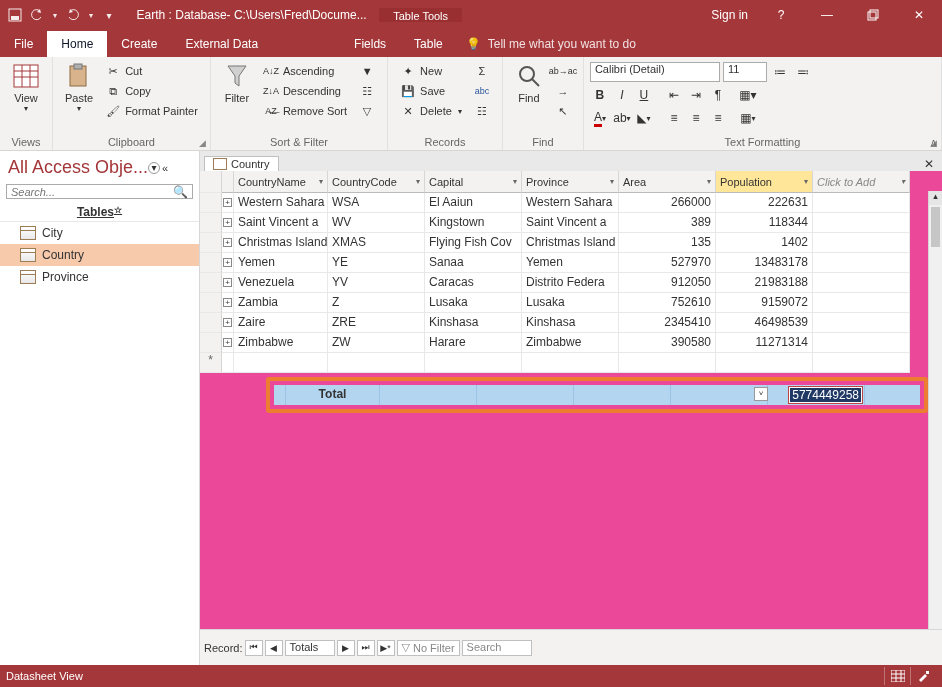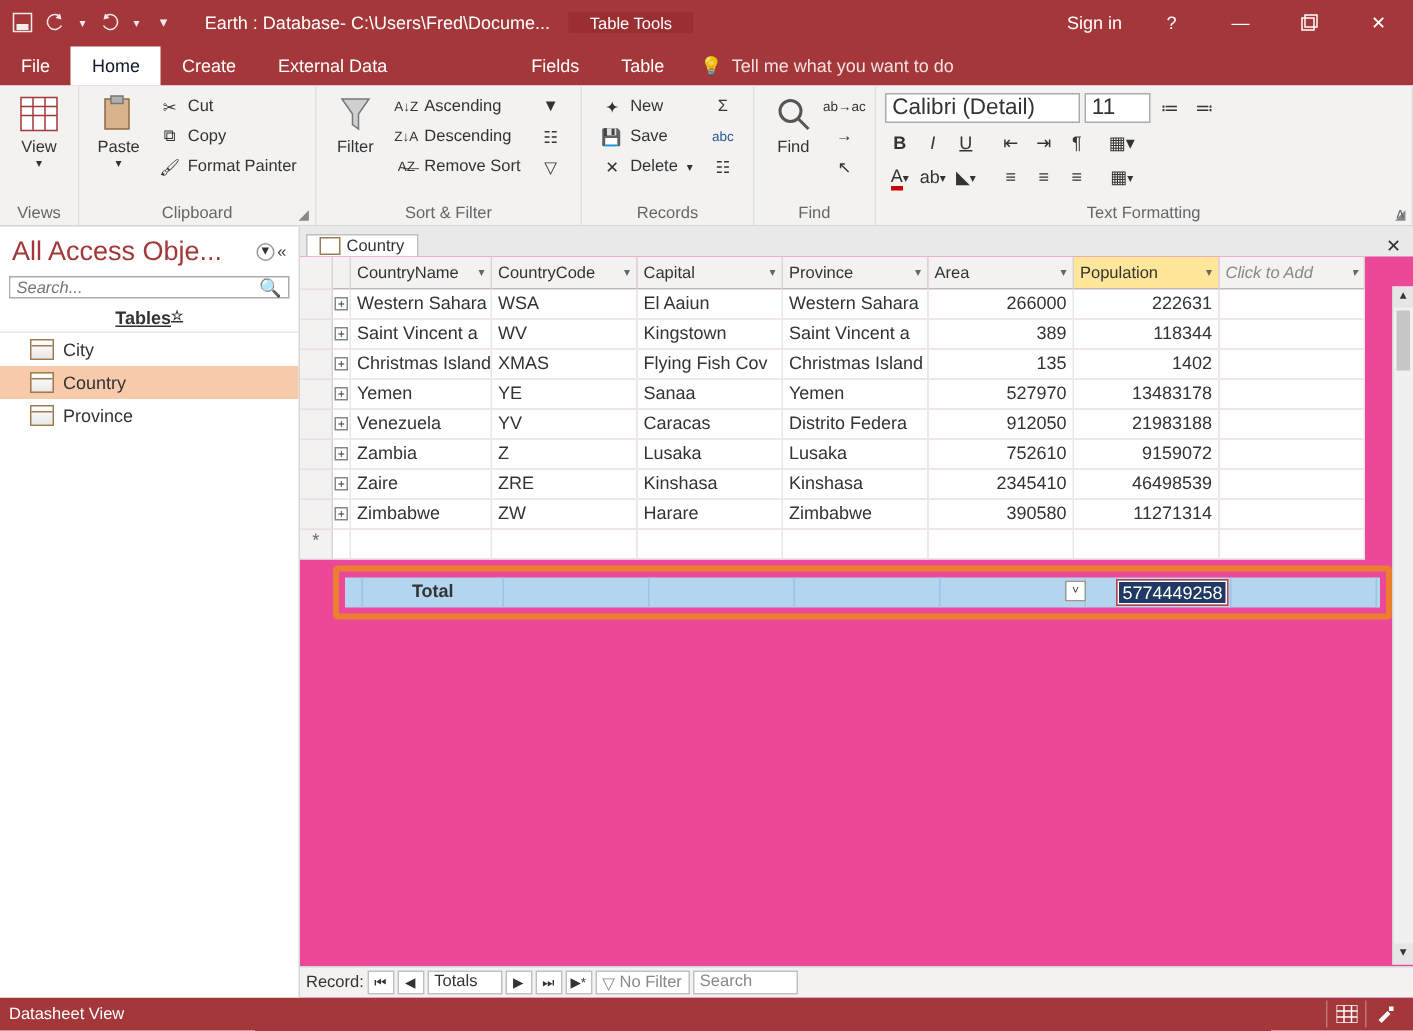--- a/index.html
+++ b/index.html
@@ -28,31 +28,31 @@
 .rgroup .grow { display:flex; flex-direction:row; align-items:flex-start; flex:1; }
 .rgroup .glabel { text-align:center; font-size:11px; color:#666; padding-top:1px; position:relative; }
 .rgroup .glabel .launcher { position:absolute; right:-2px; bottom:0; font-size:9px; color:#888; }
 .bigbtn { display:flex; flex-direction:column; align-items:center; justify-content:flex-start; padding:2px 6px; min-width:40px; }
 .bigbtn .ico { width:28px; height:28px; display:flex; align-items:center; justify-content:center; }
 .bigbtn .lbl { font-size:11px; text-align:center; line-height:12px; margin-top:2px; }
 .smallstack { display:flex; flex-direction:column; gap:2px; padding:2px 2px; }
 .smallbtn { display:flex; align-items:center; gap:4px; font-size:11px; padding:1px 4px; white-space:nowrap; }
 .smallbtn .sico { width:16px; height:16px; display:flex; align-items:center; justify-content:center; }
 .font-row { display:flex; gap:3px; align-items:center; }
-.font-select { border:1px solid #ababab; background:#fff; font-size:15px; height:20px; padding:0 14px 0 4px; position:relative; }
+.font-select { border:1px solid #ababab; background:#fff; font-size:11px; height:20px; padding:0 14px 0 4px; position:relative; }
 .font-select.fname { width:130px; }
 .font-select.fsize { width:44px; }
 .btnrow { display:flex; gap:2px; }
 .mini { width:20px; height:20px; display:flex; align-items:center; justify-content:center; border:1px solid transparent; font-size:12px; }
 .ribbon-collapse { position:absolute; right:6px; bottom:2px; font-size:10px; color:#666; }
 
 
 .workspace { display:flex; height: calc(687px - 30px - 27px - 94px - 22px); }
 .navpane { width:200px; border-right:1px solid #d6d6d6; background:#fff; display:flex; flex-direction:column; }
-.navpane .nav-header { padding:6px 8px 4px; display:flex; align-items:center; justify-content:space-between; }
+.navpane .nav-header { padding:6px 8px 4px; display:flex; align-items:center; justify-content:flex-start; }
 .navpane .nav-header .nh-title { color:#a4373a; font-size:18px; white-space:nowrap; overflow:hidden; }
 .navpane .nav-header .nh-icons { display:flex; gap:2px; align-items:center; }
 .navpane .nav-search { margin:2px 6px; border:1px solid #ababab; height:15px; display:flex; align-items:center; }
 .navpane .nav-search input { border:none; flex:1; font-size:11px; padding:0 4px; font-style:italic; color:#777; outline:none; }
 .navpane .nav-section { padding:4px 8px 2px; font-weight:600; font-size:12px; display:flex; justify-content:center; border-bottom:1px solid #e8e8e8;text-decoration:underline; }
 .navpane .nav-item { padding:4px 8px 4px 20px; display:flex; align-items:center; gap:6px; font-size:12px; }
 .navpane .nav-item.sel { background:#f7caac; }
 .navpane .nav-item .ticon { width:16px; height:14px; border:1px solid #9c7c53; background:linear-gradient(#fff,#e8e8e8); position:relative; }
 .navpane .nav-item .ticon::before { content:""; position:absolute; top:3px; left:0; right:0; height:1px; background:#9c7c53; }
 
@@ -68,33 +68,33 @@
 .hcell { background:#f3f2f1; border-right:1px solid #d6d6d6; border-bottom:1px solid #bbb; padding:3px 4px; display:flex; align-items:center; justify-content:space-between; font-size:11px; height:22px; white-space:nowrap; overflow:hidden; }
 .hcell.active { background:#ffe699; }
 .hcell .dd { font-size:8px; color:#666; }
 .rcell { border-right:1px solid #e8e8e8; border-bottom:1px solid #e8e8e8; padding:2px 4px; height:20px; white-space:nowrap; overflow:hidden; background:#fff; }
 .rcell.num { text-align:right; }
 .rowsel { background:#f3f2f1; border-right:1px solid #d6d6d6; border-bottom:1px solid #e8e8e8; }
 .expcell { border-right:1px solid #e8e8e8; border-bottom:1px solid #e8e8e8; background:#fff; display:flex; align-items:center; justify-content:center; }
 .expcell .eb { width:9px; height:9px; border:1px solid #888; font-size:8px; line-height:7px; text-align:center; }
 
 .totalrow-wrap { position:absolute; left:22px; right:14px; top: calc(22px + 20px*8 + 20px + 4px); }
-.total-highlight { border:4px solid #ed7d31; border-radius:3px; padding:4px; }
+.total-highlight { border:4px solid #ed7d31; border-radius:3px; padding:4px;margin-left:44px; }
 .totalrow { display:grid; grid-template-columns: 12px 94px 97px 97px 97px 97px 97px 97px; background:#b4d5f0; }
 .totalrow .tcell { border-right:1px solid #9cc2e5; padding:2px 4px; height:20px; font-size:12px; }
 .totalrow .tcell.bold { font-weight:700; text-align:center; }
 .totalrow .tcell.val { text-align:right; position:relative; padding-right:2px;}
 .totalrow .tcell.val .ddsq { position:absolute; left:-14px; top:2px; width:14px; height:14px; border:1px solid #999; background:#fff; font-size:8px; text-align:center; line-height:12px;}
 .totalrow .tcell.val .num { display:inline-block; background:#1f3864; color:#fff; border:1px solid #fff; outline:1px solid #b44; padding:0 2px; }
 
 .vscroll { position:absolute; right:0; top:20px; bottom:22px; width:14px; background:#f0f0f0; border-left:1px solid #d6d6d6; }
 .vscroll .arr { height:14px; text-align:center; font-size:9px; background:#e6e6e6; }
 .vscroll .thumb { position:absolute; left:2px; right:2px; top:16px; height:40px; background:#c6c6c6; }
 
-.recnav { height:21px; background:#f3f2f1; border-top:1px solid #d6d6d6; display:flex; align-items:center; font-size:11px; gap:2px; padding:0 4px; }
+.recnav { height:36px; background:#f3f2f1; border-top:1px solid #d6d6d6; display:flex; align-items:center; font-size:11px; gap:2px; padding:0 4px; }
 .recnav .nbtn { width:18px; height:16px; border:1px solid #c0c0c0; background:#fff; display:flex; align-items:center; justify-content:center; font-size:9px; }
 .recnav .recbox { border:1px solid #c0c0c0; background:#fff; height:16px; padding:0 4px; min-width:50px; }
 .recnav .flt { border:1px solid #c0c0c0; background:#fff; height:16px; padding:0 4px; color:#888; display:flex; align-items:center; gap:3px; }
 .recnav .srch { border:1px solid #c0c0c0; background:#fff; height:16px; padding:0 4px; min-width:70px; color:#888; }
 
 
 .statusbar { height:22px; background:#a4373a; color:#fff; display:flex; align-items:center; justify-content:space-between; padding:0 6px; font-size:11px; }
 .statusbar .vbtns { display:flex; gap:0; }
 .statusbar .vbtn { width:26px; height:18px; display:flex; align-items:center; justify-content:center; border-left:1px solid rgba(255,255,255,0.3); }
 

